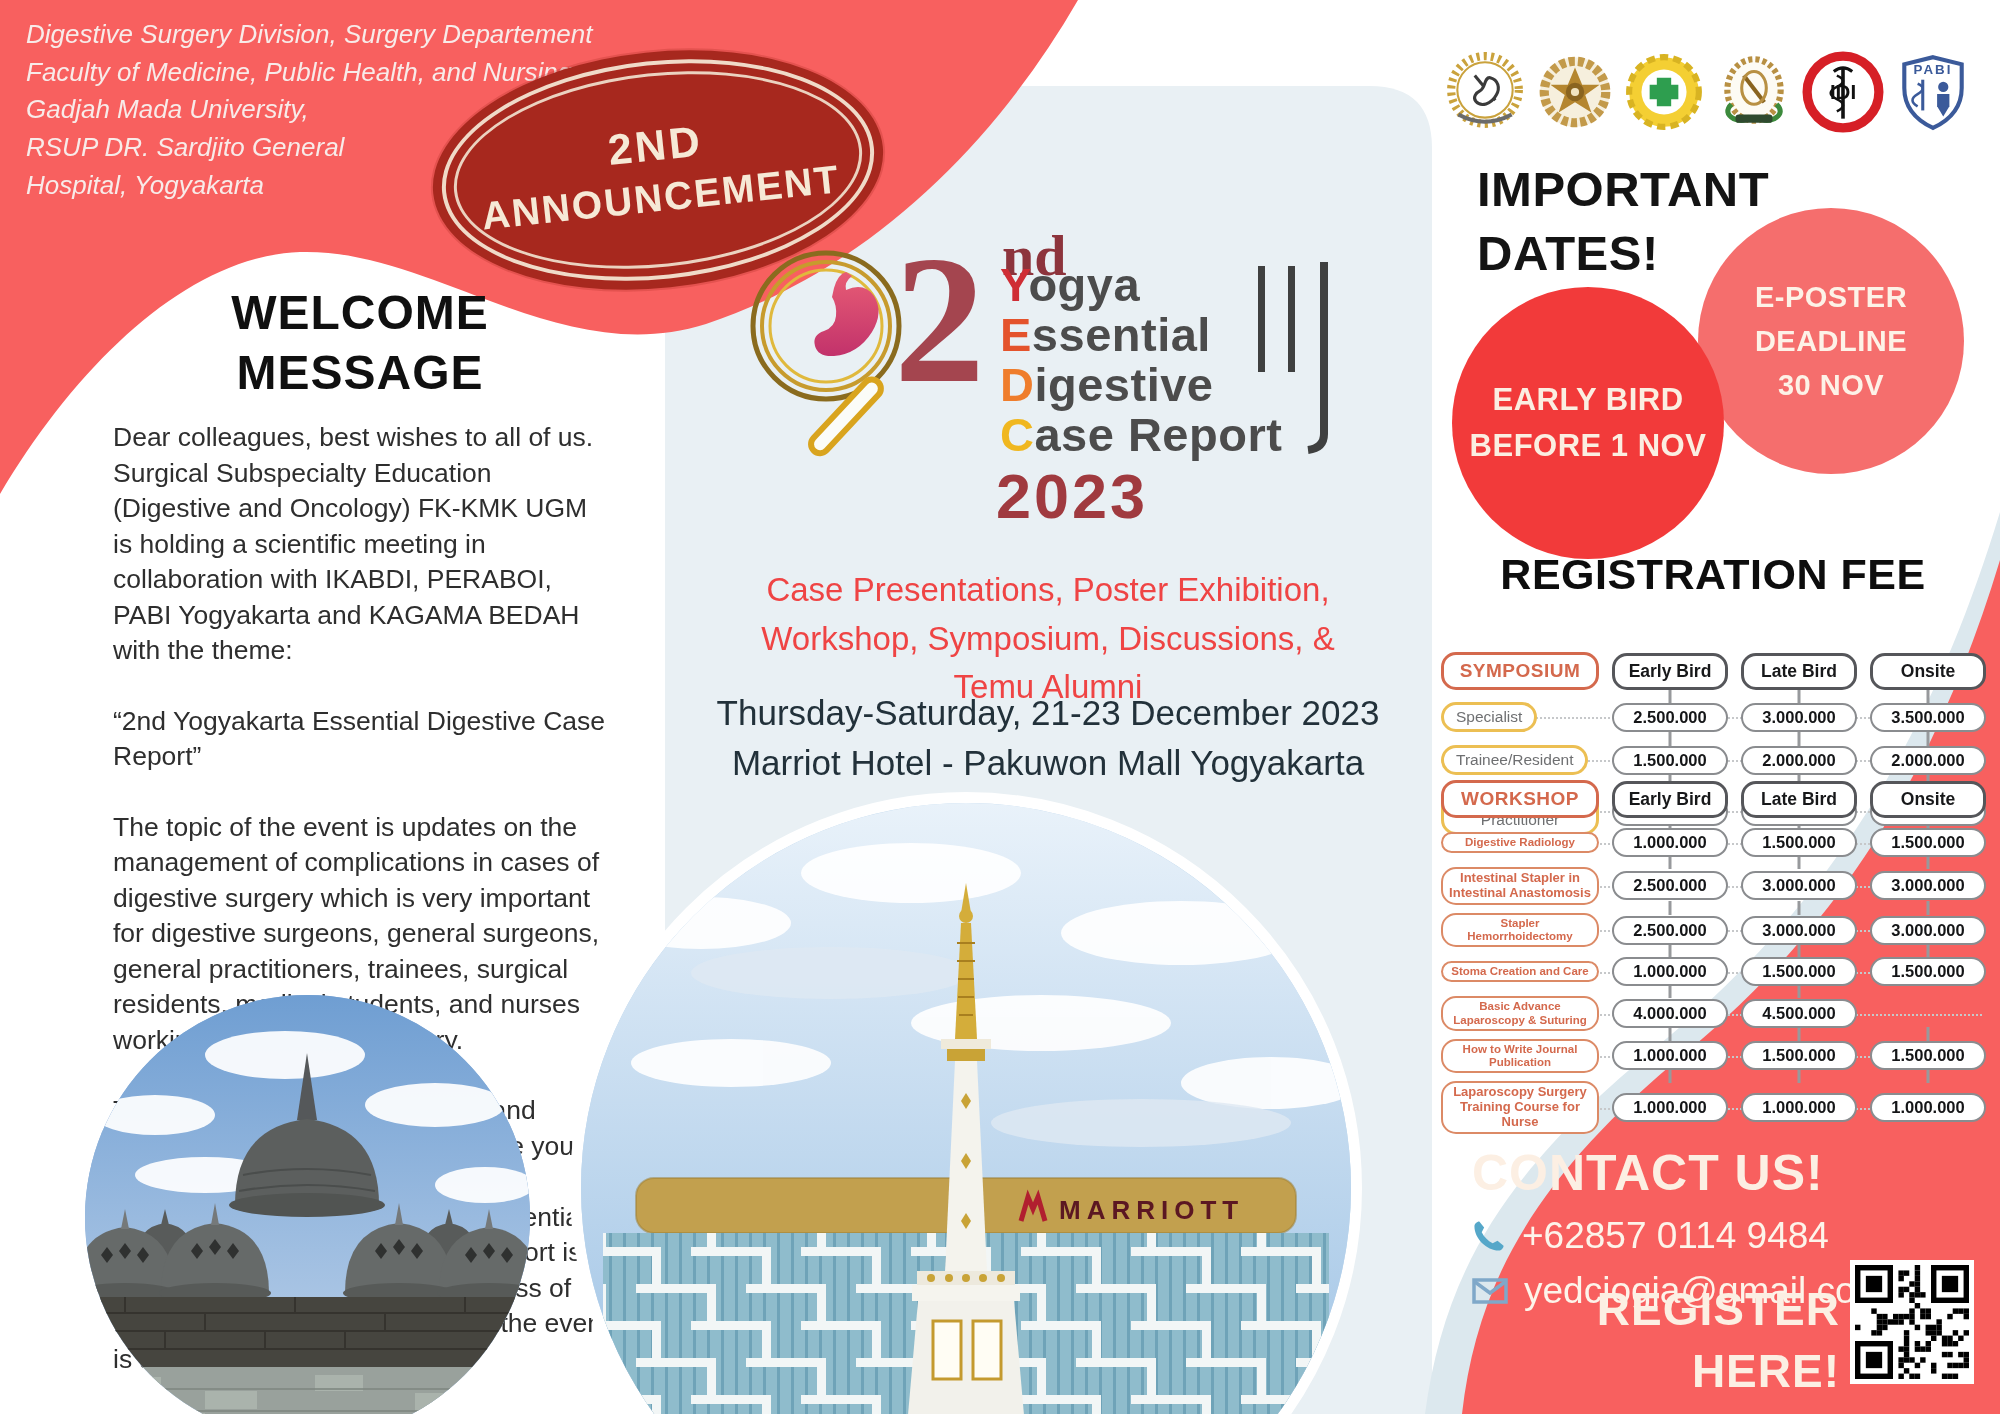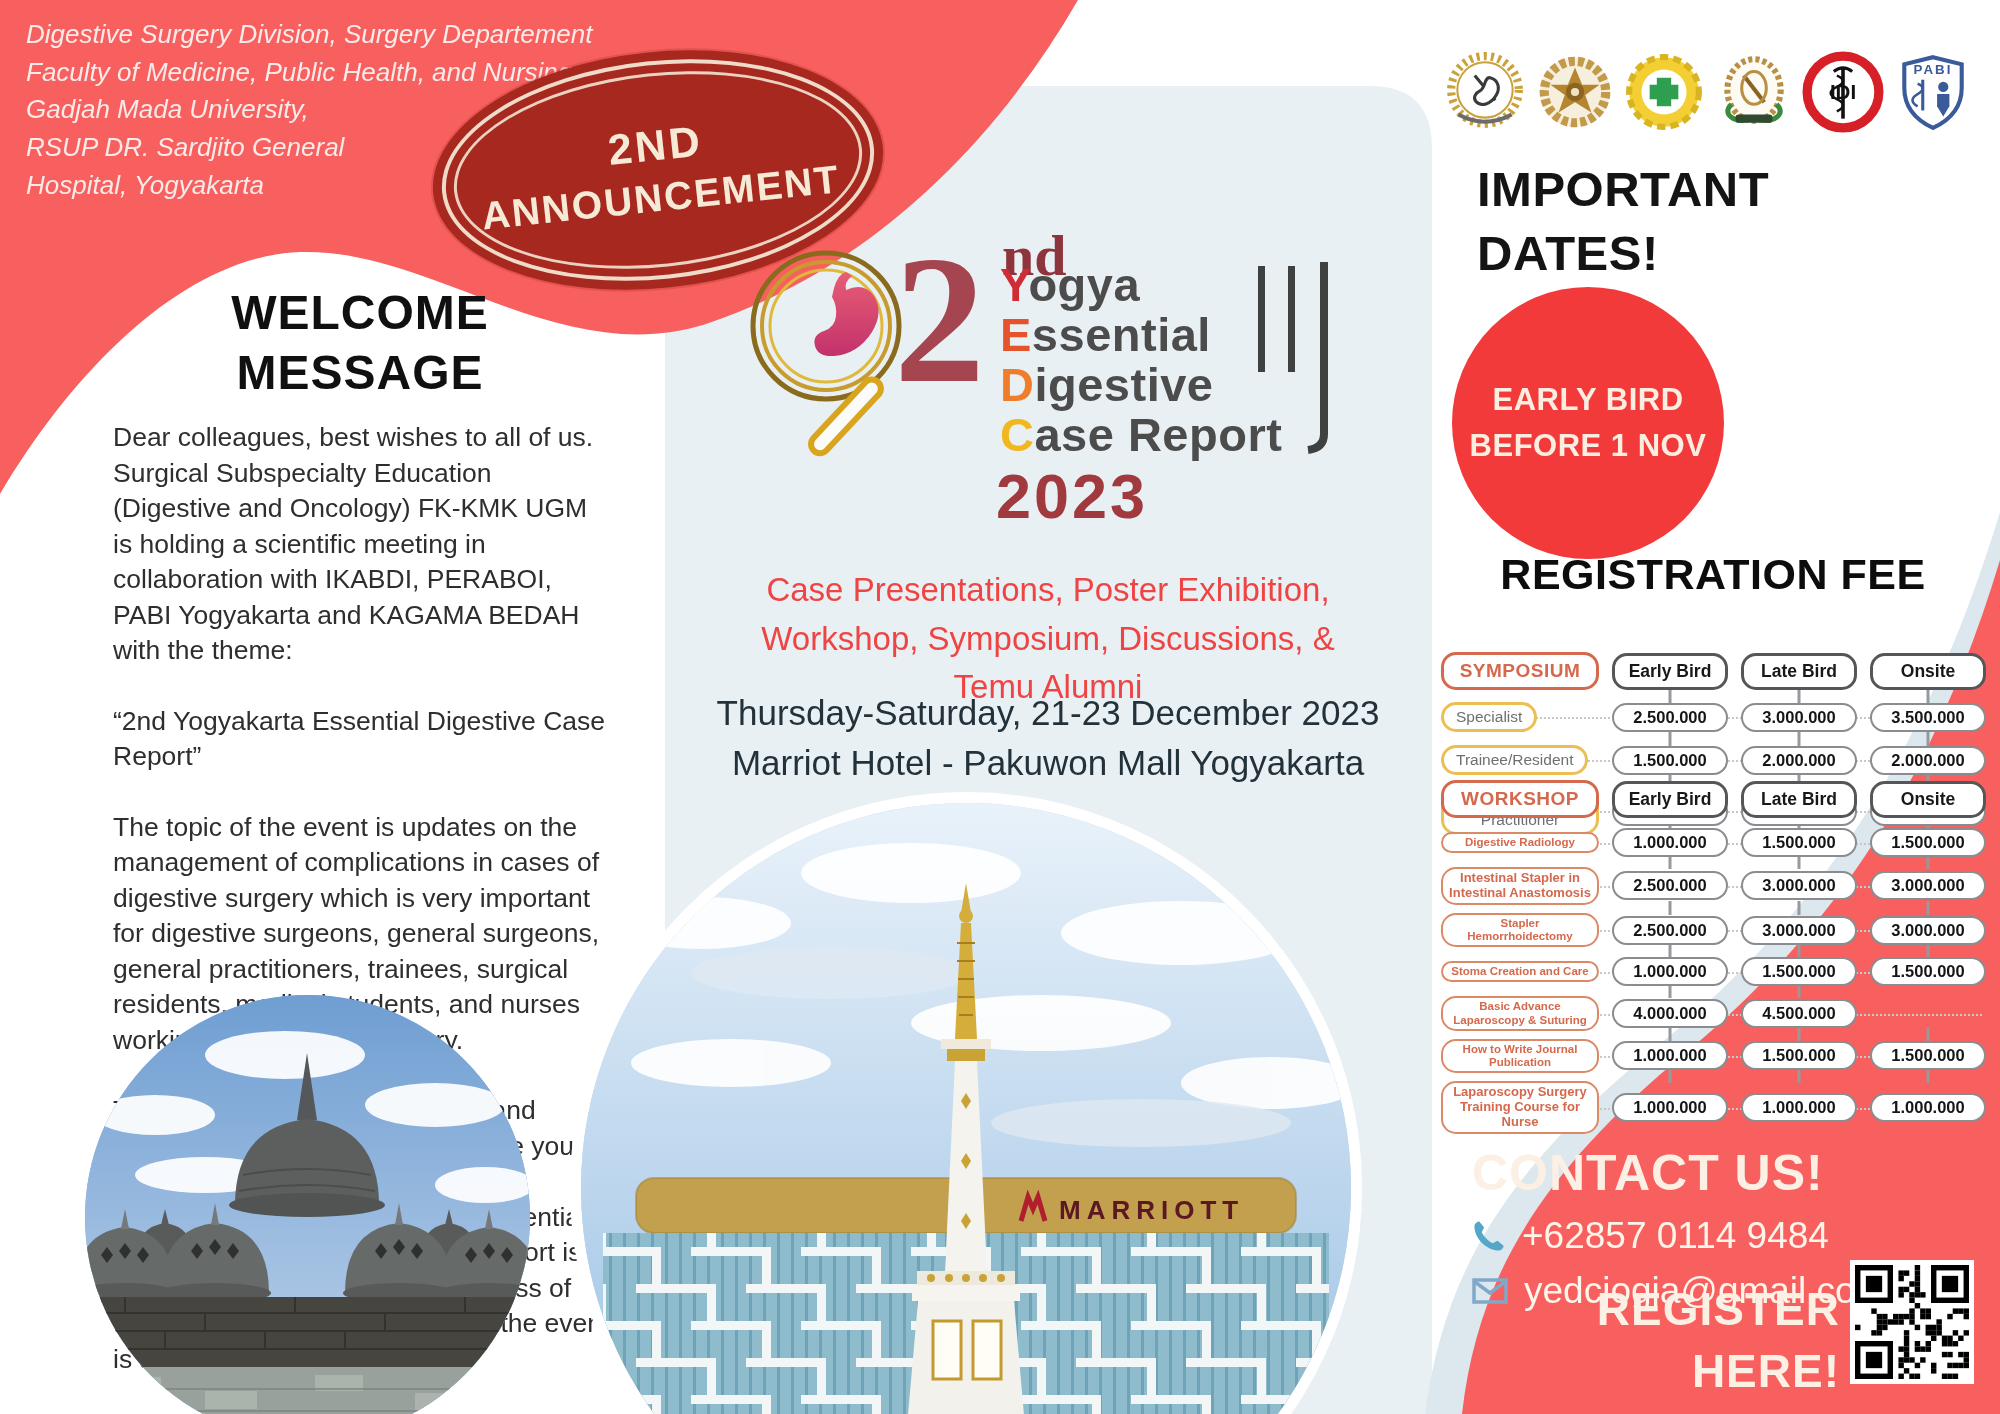--- a/index.html
+++ b/index.html
@@ -219,20 +219,25 @@
         <path d="M25,32 q10,4 0,10 q-10,6 0,12" fill="none" stroke="#3b5a9a" stroke-width="2.5"></path>
         <circle cx="50" cy="35" r="5" fill="#3b5a9a"></circle>
         <path d="M44,42 h12 v12 l-6,10 l-6,-10 z" fill="#3b5a9a"></path>
       </svg>
     </span>
   </div>
 
   <div class="abs imp-dates">
     <div>IMPORTANT</div>
     <div>DATES!</div>
+  </div>
+  <div class="abs circle c-eposter">
+    <div>E-POSTER</div>
+    <div>DEADLINE</div>
+    <div>30 NOV</div>
   </div>
   <div class="abs circle c-early">
     <div>EARLY BIRD</div>
     <div>BEFORE 1 NOV</div>
   </div>
 
   <div class="abs regfee-title">REGISTRATION FEE</div>
   <div class="abs fee-table ft-sym" id="symposium-table">
       <div class="frow">
         <div class="cell lbl">

